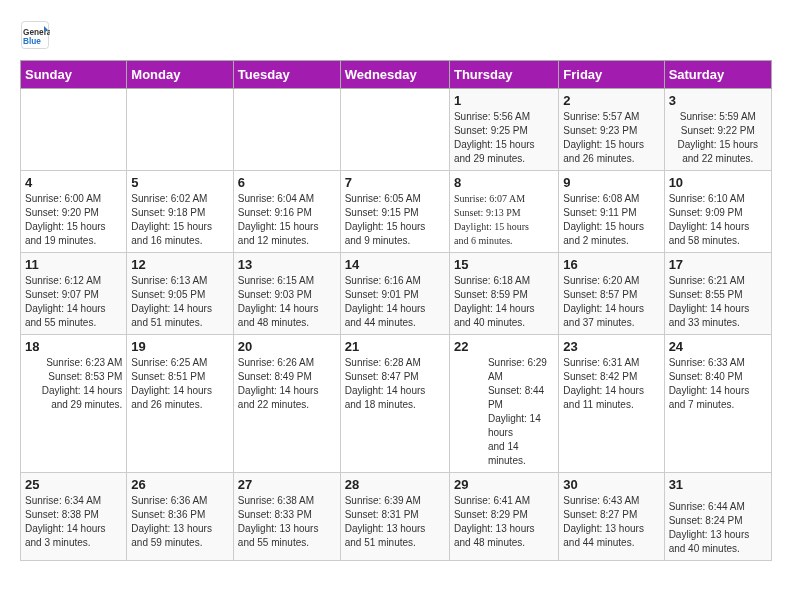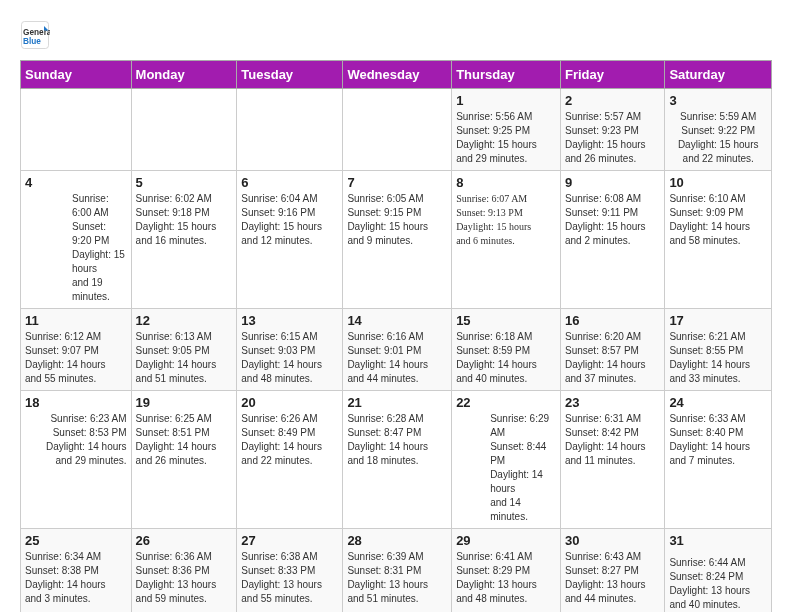--- a/index.html
+++ b/index.html
@@ -141,21 +141,21 @@
           <div class="day-num">3</div>
           <div class="day-info" style="white-space: pre-line; text-align: center;">Sunrise: 5:59 AM
 Sunset: 9:22 PM
 Daylight: 15 hours
 and 22 minutes.</div>
         </td>
       </tr>
       <tr>
         <td>
           <div class="day-num">4</div>
-          <div class="day-info" style="white-space: pre-line; margin-left: 47px;">Sunrise: 6:00 AM
+          <div class="day-info" style="white-space: pre-line;">Sunrise: 6:00 AM
 Sunset: 9:20 PM
 Daylight: 15 hours
 and 19 minutes.</div>
         </td>
         <td>
           <div class="day-num">5</div>
           <div class="day-info" style="white-space: pre-line;">Sunrise: 6:02 AM
 Sunset: 9:18 PM
 Daylight: 15 hours
 and 16 minutes.</div>

